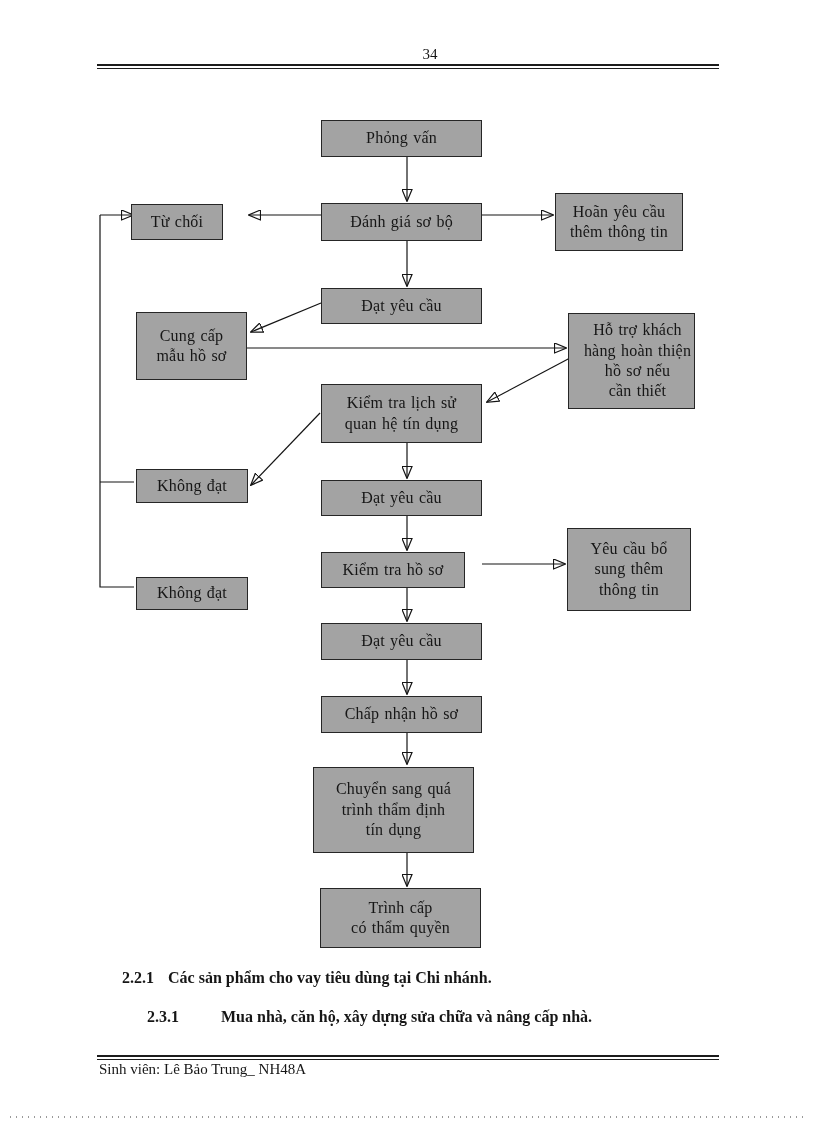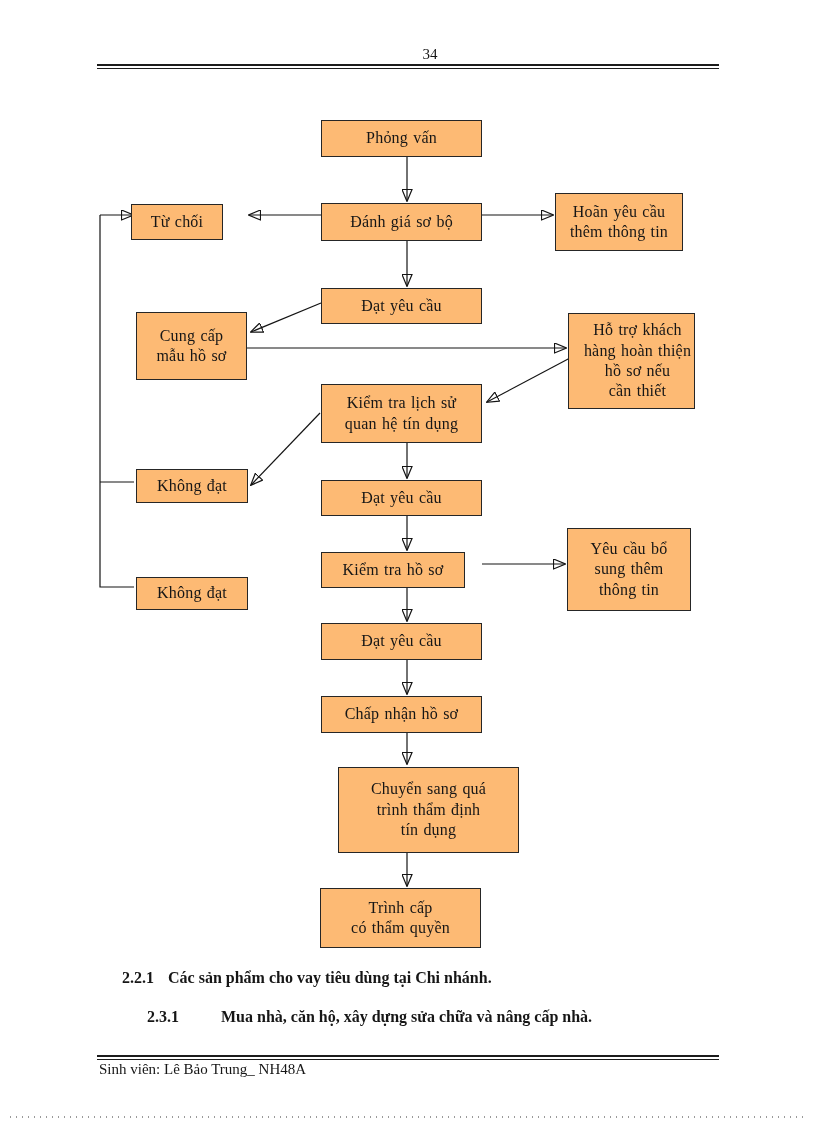--- a/index.html
+++ b/index.html
@@ -11,32 +11,32 @@
   .rule-double{
     position:absolute;left:97px;width:622px;height:2px;
     border-top:2px solid #1c1c1c;border-bottom:1px solid #1c1c1c;
   }
   .rule-header{top:64px;}
   .rule-footer{top:1055px;}
   svg.connectors{position:absolute;left:0;top:0;pointer-events:none;}
   svg.connectors line, svg.connectors path{stroke:#141414;stroke-width:1.2;fill:none;}
   .node{
     position:absolute;box-sizing:border-box;display:flex;align-items:center;justify-content:center;
-    text-align:center;border:1.5px solid #262626;background:#fdba74;
+    text-align:center;border:1.5px solid #262626;background:#a3a3a3;
     font-size:16px;line-height:1.28;white-space:pre-line;word-spacing:1px;letter-spacing:.2px;
   }
   .n-phong-van{left:321px;top:120px;width:161px;height:37px;}
   .n-danh-gia{left:321px;top:203px;width:161px;height:38px;}
   .n-dat-1{left:321px;top:288px;width:161px;height:36px;}
   .n-kiem-lich-su{left:321px;top:384px;width:161px;height:59px;}
   .n-dat-2{left:321px;top:480px;width:161px;height:36px;}
   .n-kiem-ho-so{left:321px;top:552px;width:144px;height:36px;}
   .n-dat-3{left:321px;top:623px;width:161px;height:37px;}
   .n-chap-nhan{left:321px;top:696px;width:161px;height:37px;}
-  .n-chuyen-sang{left:338px;top:767px;width:181px;height:86px;}
+  .n-chuyen-sang{left:313px;top:767px;width:161px;height:86px;}
   .n-trinh-cap{left:320px;top:888px;width:161px;height:60px;}
   .n-tu-choi{left:131px;top:204px;width:92px;height:36px;}
   .n-cung-cap{left:136px;top:312px;width:111px;height:68px;}
   .n-khong-dat-1{left:136px;top:469px;width:112px;height:34px;}
   .n-khong-dat-2{left:136px;top:577px;width:112px;height:33px;}
   .n-hoan{left:555px;top:193px;width:128px;height:58px;}
   .n-ho-tro{left:568px;top:313px;width:127px;height:96px;padding-left:12px;}
   .n-yeu-cau-bo{left:567px;top:528px;width:124px;height:83px;}
   .section{position:absolute;font-weight:bold;font-size:16px;white-space:nowrap;}
   .section-1{left:122px;top:969px;}

